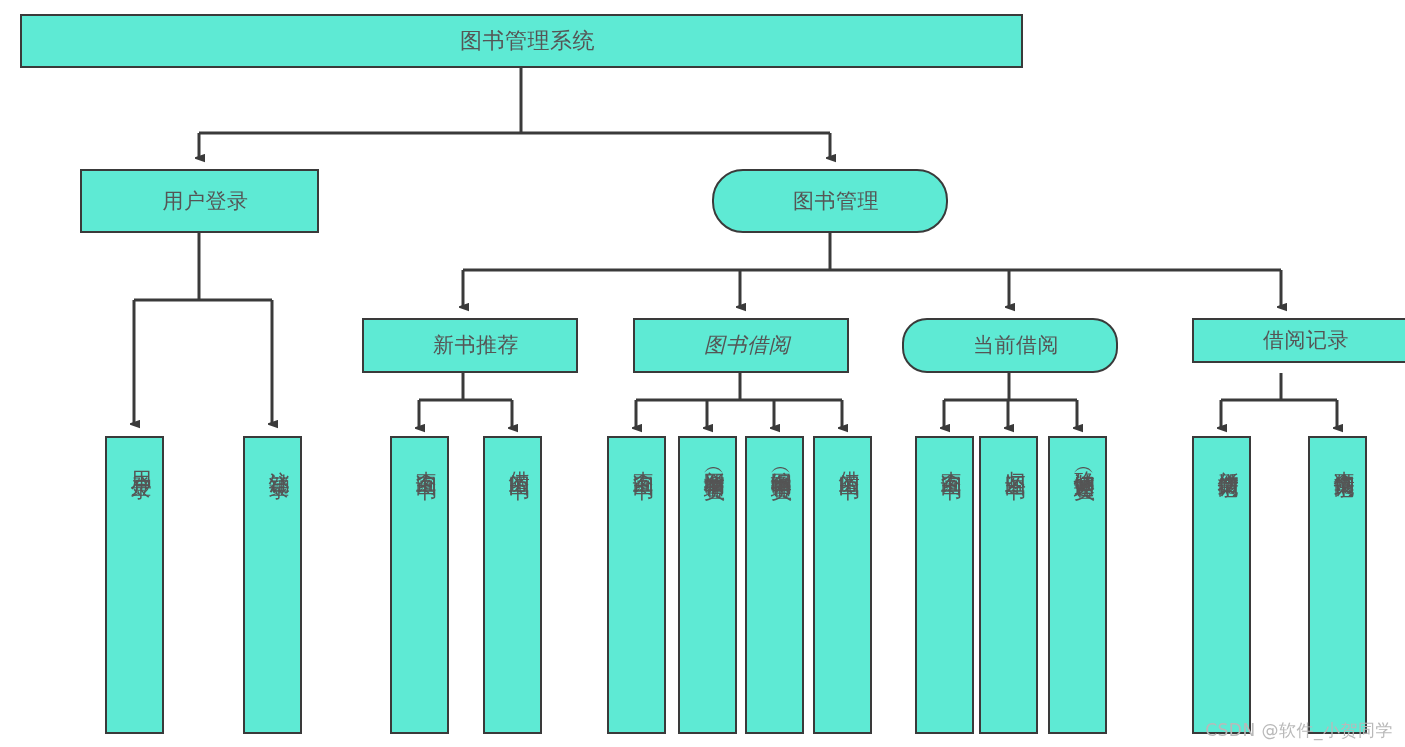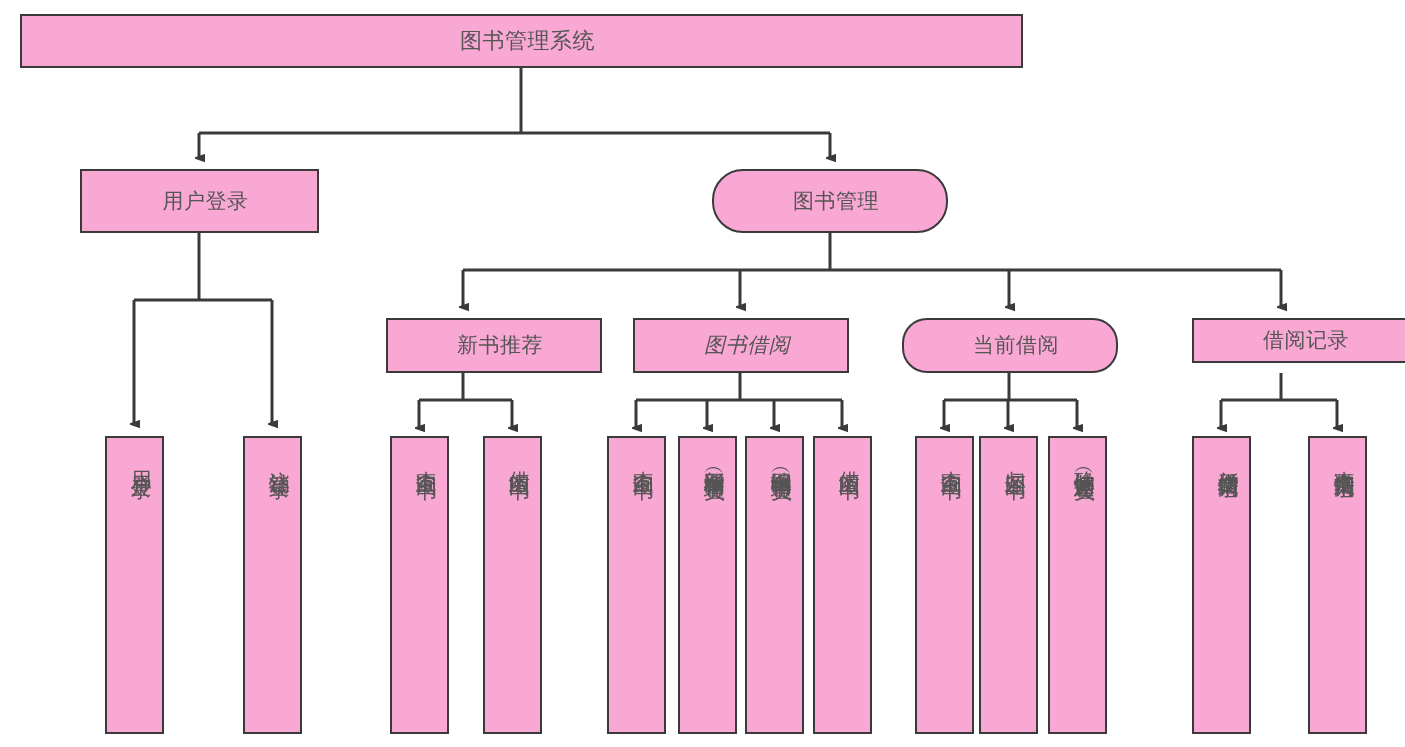--- a/index.html
+++ b/index.html
@@ -21,21 +21,21 @@
     position: absolute;
     left: 0;
     top: 0;
     width: 1405px;
     height: 747px;
     pointer-events: none;
   }
   .node {
     position: absolute;
     box-sizing: border-box;
-    background: #f9a8d4;
+    background: #5eead4;
     border: 2.5px solid #3a3a3a;
     display: flex;
     align-items: center;
     justify-content: center;
     color: #4a4a4a;
     padding-left: 12px;
   }
   .node-label {
     display: block;
     text-align: center;
@@ -134,21 +134,21 @@
     <span class="node-label">图书管理系统</span>
   </div>
 
   <div class="node horizontal" style="left:80px; top:169px; width:239px; height:64px;">
     <span class="node-label">用户登录</span>
   </div>
   <div class="node horizontal" style="left:712px; top:169px; width:236px; height:64px;border-radius:31px;">
     <span class="node-label">图书管理</span>
   </div>
 
-  <div class="node horizontal" style="left:362px; top:318px; width:216px; height:55px;margin-left:24px;">
+  <div class="node horizontal" style="left:362px; top:318px; width:216px; height:55px;">
     <span class="node-label">新书推荐</span>
   </div>
   <div class="node horizontal" style="left:633px; top:318px; width:216px; height:55px;font-style:italic;">
     <span class="node-label">图书借阅</span>
   </div>
   <div class="node horizontal" style="left:902px; top:318px; width:216px; height:55px;border-radius:25px;">
     <span class="node-label">当前借阅</span>
   </div>
   <div class="node horizontal" style="left:1172px; top:318px; width:216px; height:45px;margin-left:20px;">
     <span class="node-label">借阅记录</span>
@@ -191,14 +191,15 @@
     <span class="node-label">确认归还（管理员）</span>
   </div>
 
   <div class="node vertical tall-text" style="left:1192px; top:436px; width:59px; height:298px;">
     <span class="node-label">新增借阅记录</span>
   </div>
   <div class="node vertical tall-text" style="left:1308px; top:436px; width:59px; height:298px;">
     <span class="node-label">查询借阅记录</span>
   </div>
 
+  <div id="watermark">CSDN @软件_小贺同学</div>
 
 </div>
 
 </body></html>

